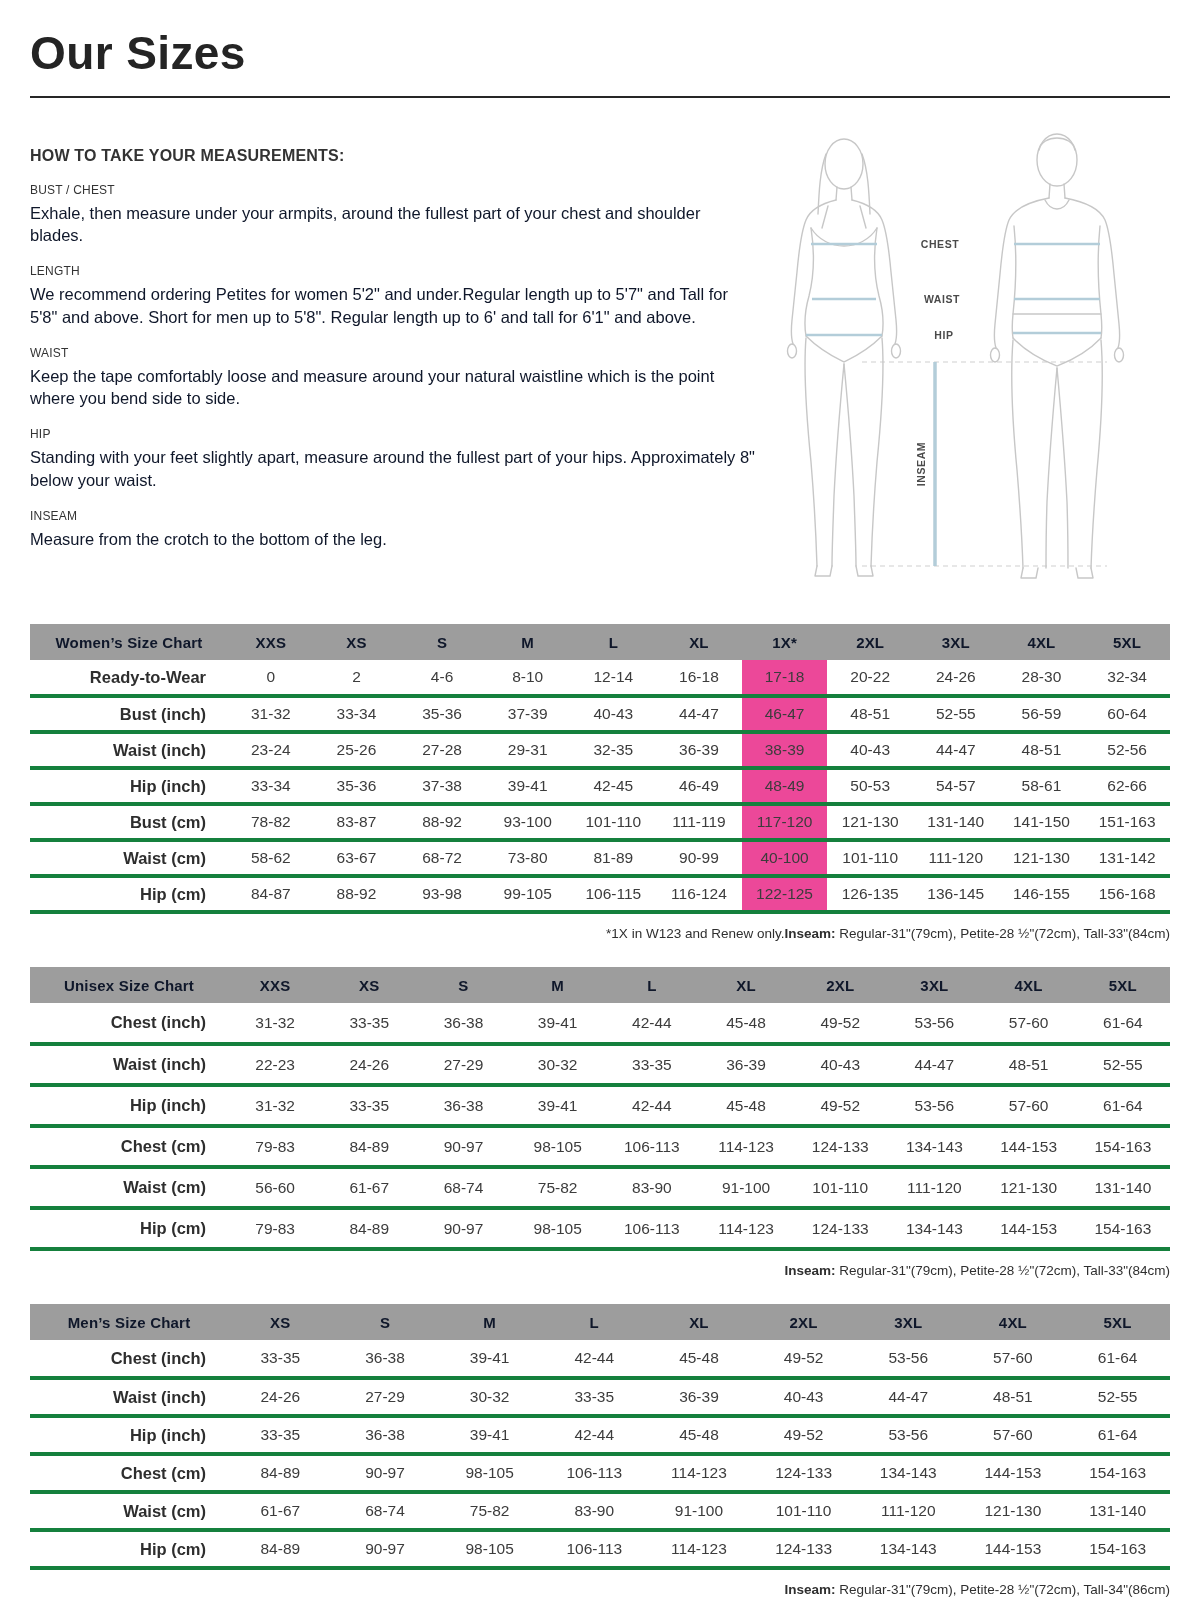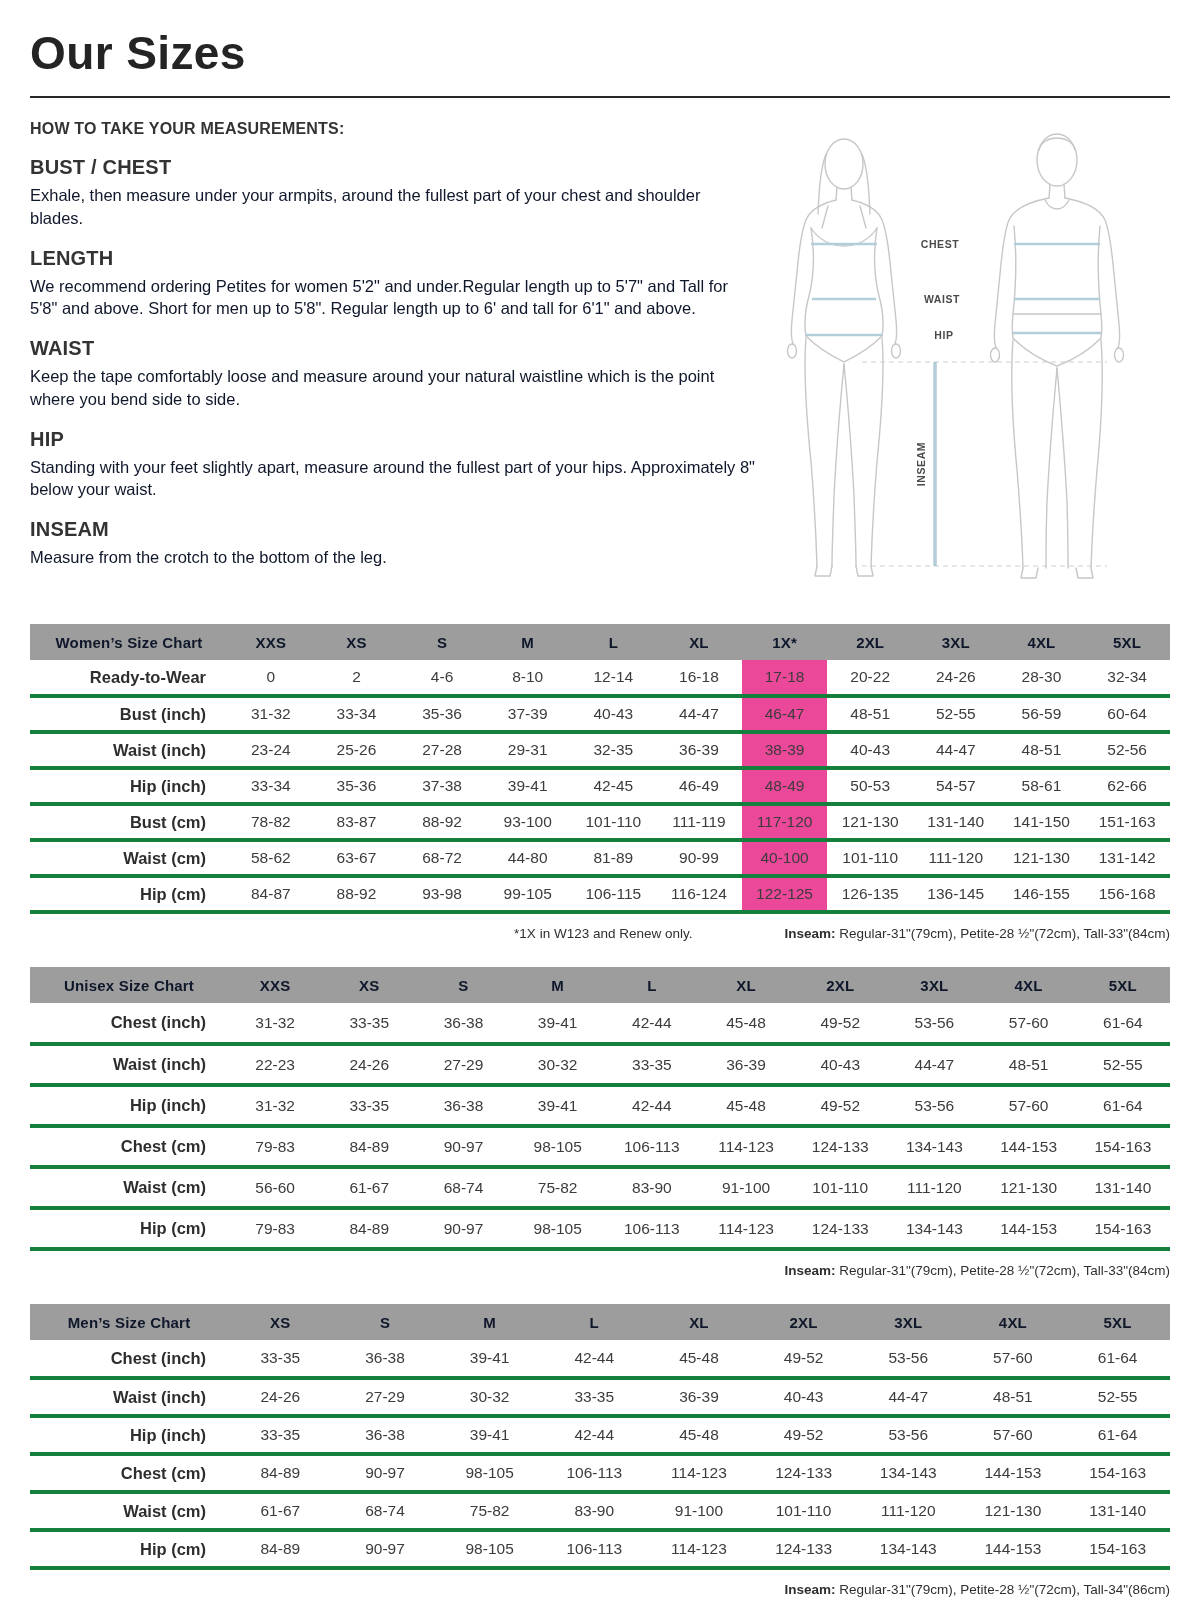--- a/index.html
+++ b/index.html
@@ -3,25 +3,25 @@
 <meta charset="utf-8">
 <style>
   *{box-sizing:border-box;margin:0;padding:0}
   html,body{background:#ffffff}
   body{width:1200px;font-family:"Liberation Sans",sans-serif;color:#414141;-webkit-font-smoothing:antialiased}
   .page{padding:26px 30px 24px}
 
   h1.page-title{font-size:46px;font-weight:800;color:#242424;letter-spacing:.4px}
   hr.title-divider{border:none;border-top:2px solid #262626;margin:16px 0 22px}
 
-  .top{display:flex;gap:4px;align-items:flex-start}
+  .top{display:flex;gap:4px;align-items:center}
   .instructions{flex:1;max-width:728px}
   .instructions h2{font-size:16px;font-weight:bold;color:#333;margin-bottom:18px;letter-spacing:.2px}
   .ins-section{margin-bottom:17px}
-  .ins-section h3{font-size:20px;font-weight:bold;color:#333;margin-bottom:5px;letter-spacing:.2px}
+  .ins-section h3{font-size:12px;font-weight:normal;color:#333;margin-bottom:5px;letter-spacing:.2px}
   .ins-section p{font-size:16.5px;line-height:1.38;color:#0f172a}
 
   .diagram{width:408px;flex-shrink:0;padding-top:2px}
   .diagram svg{display:block}
   .outline{fill:none;stroke:#c7c7c7;stroke-width:1.4;stroke-linecap:round;stroke-linejoin:round}
   .mline{stroke:#b3cdd9;stroke-width:2.5}
   .inseam-line{stroke:#b3cdd9;stroke-width:3.5}
   .dash{stroke:#cfcfcf;stroke-width:1.2;stroke-dasharray:5 4;fill:none}
   .lbl{font-size:10.5px;font-weight:bold;fill:#4a4a4a;letter-spacing:.6px;font-family:"Liberation Sans",sans-serif}
 
@@ -32,21 +32,21 @@
   .size-table thead th{background:#9d9d9d;color:#0f172a;font-size:15px;font-weight:bold;height:36px;letter-spacing:.2px}
   .size-table thead th.corner{width:198px}
   .size-table tbody tr{border-bottom:4px solid #15803d}
   .size-table tbody th{text-align:right;padding-right:22px;font-size:16.5px;font-weight:bold;color:#2e2e2e}
   .size-table td{text-align:center;font-size:15.5px;color:#3c3c3c}
   .table-0 tbody tr{height:36px}
   .table-1 tbody tr{height:41px}
   .table-2 tbody tr{height:38px}
   td.hl{background:#ec4899}
 
-  .footnotes{display:flex;justify-content:flex-end;align-items:baseline;gap:92px;font-size:13.5px;color:#2f2f2f;margin-top:12px}
+  .footnotes{display:flex;justify-content:flex-end;align-items:baseline;font-size:13.5px;color:#2f2f2f;margin-top:12px}
   .footnotes b{font-weight:bold}
 </style>
 </head>
 <body>
 
 <div class="page">
 
   <h1 class="page-title">Our Sizes</h1>
   <hr class="title-divider">
 
@@ -228,21 +228,21 @@
               <td>121-130</td>
               <td>131-140</td>
               <td>141-150</td>
               <td>151-163</td>
             </tr>
             <tr>
               <th>Waist (cm)</th>
               <td>58-62</td>
               <td>63-67</td>
               <td>68-72</td>
-              <td>44-80</td>
+              <td>73-80</td>
               <td>81-89</td>
               <td>90-99</td>
               <td class="hl">40-100</td>
               <td>101-110</td>
               <td>111-120</td>
               <td>121-130</td>
               <td>131-142</td>
             </tr>
             <tr>
               <th>Hip (cm)</th>

